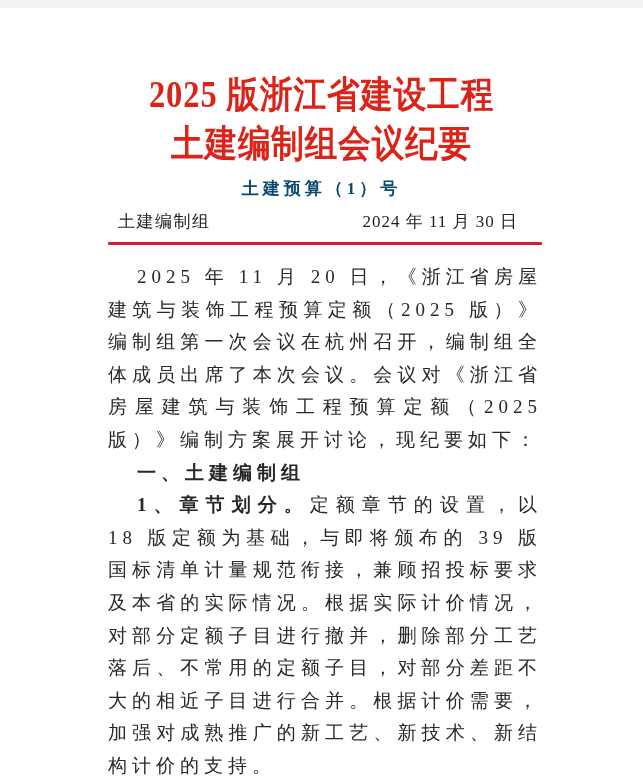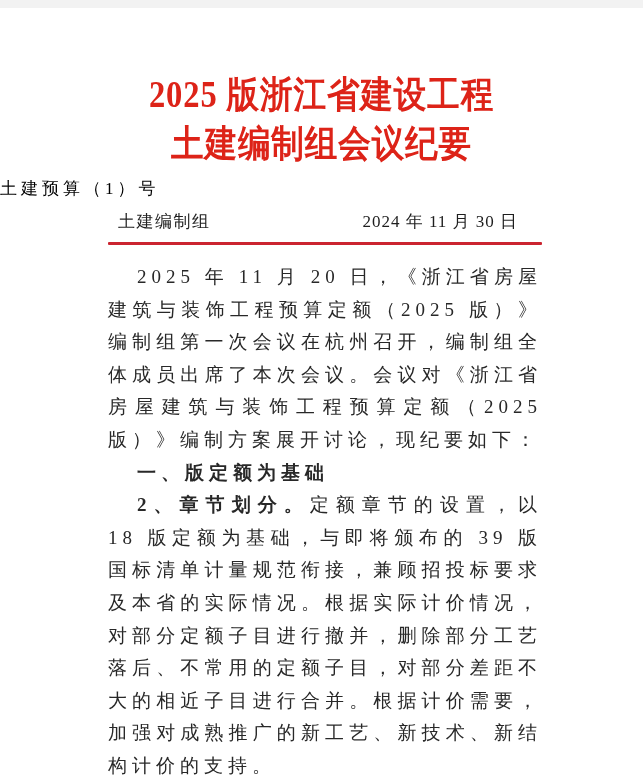--- a/index.html
+++ b/index.html
@@ -27,25 +27,27 @@
     font-weight:bold;
     font-size:37px;
     line-height:49px;
     letter-spacing:1px;
     transform:scaleX(0.88);
     transform-origin:50% 50%;
     white-space:nowrap;
   }
   .doc-number{
     margin-top:9px;
+    text-align:center;
     font-size:17px;
     line-height:24px;
     letter-spacing:4px;
-    color:#000000;
+    color:#0c4a6e;
     white-space:nowrap;
+    font-weight:bold;
   }
   .header-row{
     margin:9px 108px 0 108px;
     width:434px;
     display:flex;
     justify-content:space-between;
     align-items:flex-end;
     font-size:17px;
     line-height:24px;
     color:#1e1e1e;
@@ -90,20 +92,20 @@
   <div class="header-row">
     <span class="issuer">土建编制组</span>
     <span class="date">2024 年 11 月 30 日</span>
   </div>
 
   <div class="rule"></div>
 
   <div class="doc-body">
   <p><b class="lead"></b><span class="rest">2025 年 11 月 20 日，《浙江省房屋建筑与装饰工程预算定额（2025 版）》编制组第一次会议在杭州召开，编制组全体成员出席了本次会议。会议对《浙江省房屋建筑与装饰工程预算定额（2025 版）》编制方案展开讨论，现纪要如下：</span></p>
 
-  <p class="heading"><b class="lead">一、版定额为基础</b><span class="rest"></span></p>
+  <p class="heading"><b class="lead">一、土建编制组</b><span class="rest"></span></p>
 
-  <p><b class="lead">2、章节划分。</b><span class="rest">定额章节的设置，以 18 版定额为基础，与即将颁布的 39 版国标清单计量规范衔接，兼顾招投标要求及本省的实际情况。根据实际计价情况，对部分定额子目进行撤并，删除部分工艺落后、不常用的定额子目，对部分差距不大的相近子目进行合并。根据计价需要，加强对成熟推广的新工艺、新技术、新结构计价的支持。</span></p>
+  <p><b class="lead">1、章节划分。</b><span class="rest">定额章节的设置，以 18 版定额为基础，与即将颁布的 39 版国标清单计量规范衔接，兼顾招投标要求及本省的实际情况。根据实际计价情况，对部分定额子目进行撤并，删除部分工艺落后、不常用的定额子目，对部分差距不大的相近子目进行合并。根据计价需要，加强对成熟推广的新工艺、新技术、新结构计价的支持。</span></p>
 
   <p></p>
 </div>
 
 </div>
 
 </body></html>

